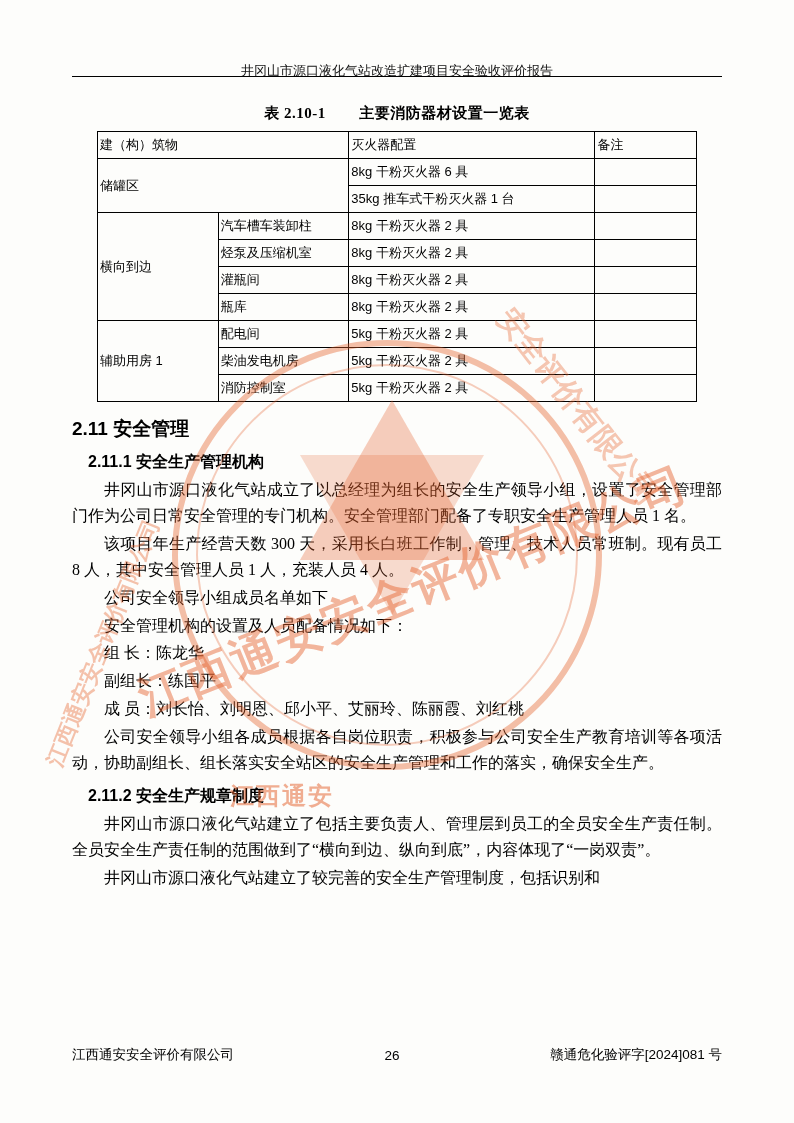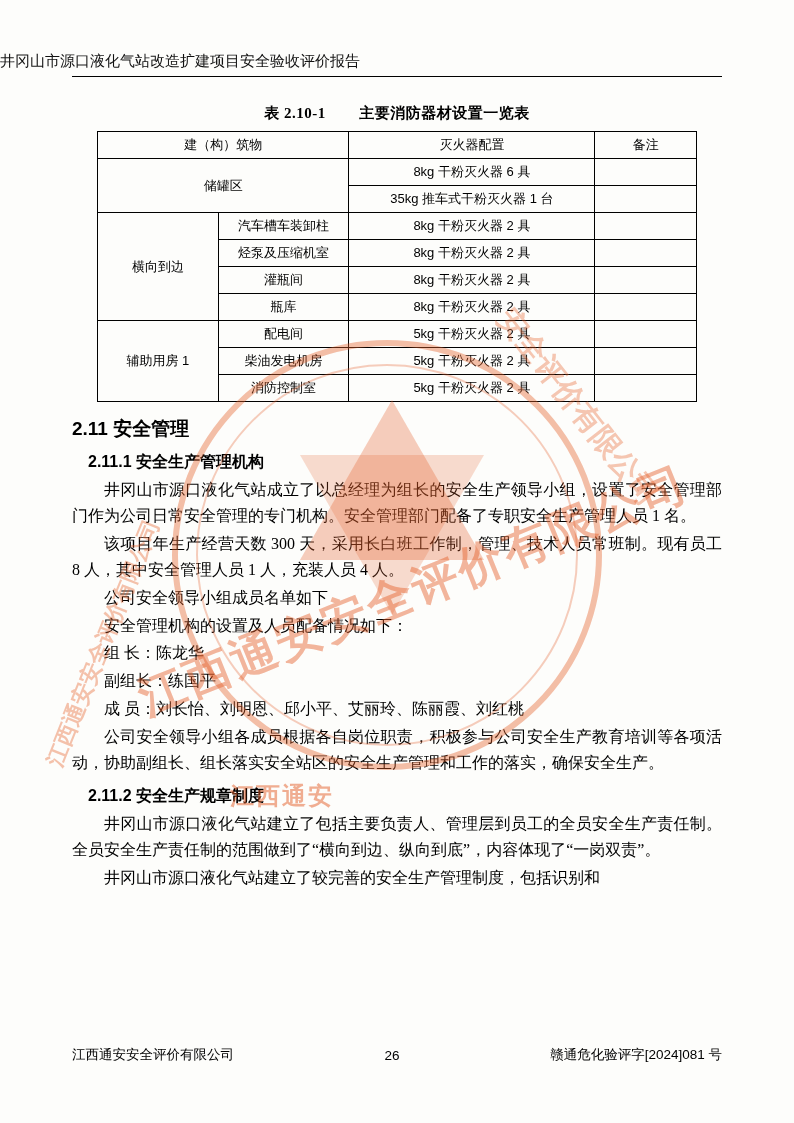--- a/index.html
+++ b/index.html
@@ -116,23 +116,24 @@
     color: rgba(228, 94, 40, 0.35);
     transform: rotate(52deg);
     transform-origin: left top;
     white-space: nowrap;
   }
 
   
   .doc-header {
     position: absolute;
     left: 0;
-    top: 52px;
+    top: 62px;
     width: 794px;
-    font-size: 15px;
+    text-align: center;
+    font-size: 13px;
     font-family: "Liberation Sans", sans-serif;
     color: #111;
   }
   .header-rule {
     position: absolute;
     left: 72px;
     top: 76px;
     width: 650px;
     border-bottom: 1px solid #000;
   }
@@ -160,21 +161,21 @@
 
   table.fire-table {
     border-collapse: collapse;
     width: 600px;
     margin: 0 auto;
     font-size: 13px;
     font-family: "Liberation Sans", sans-serif;
   }
   table.fire-table td, table.fire-table th {
     border: 1px solid #000;
-    text-align: center;
+    text-align: left;
     padding: 3px 2px;
     height: 20px;
     font-weight: normal;
   }
   table.fire-table th {
     font-weight: normal;
   }
   .col-a { width: 120px; }
   .col-b { width: 130px; }
   .col-c { width: 250px; }

